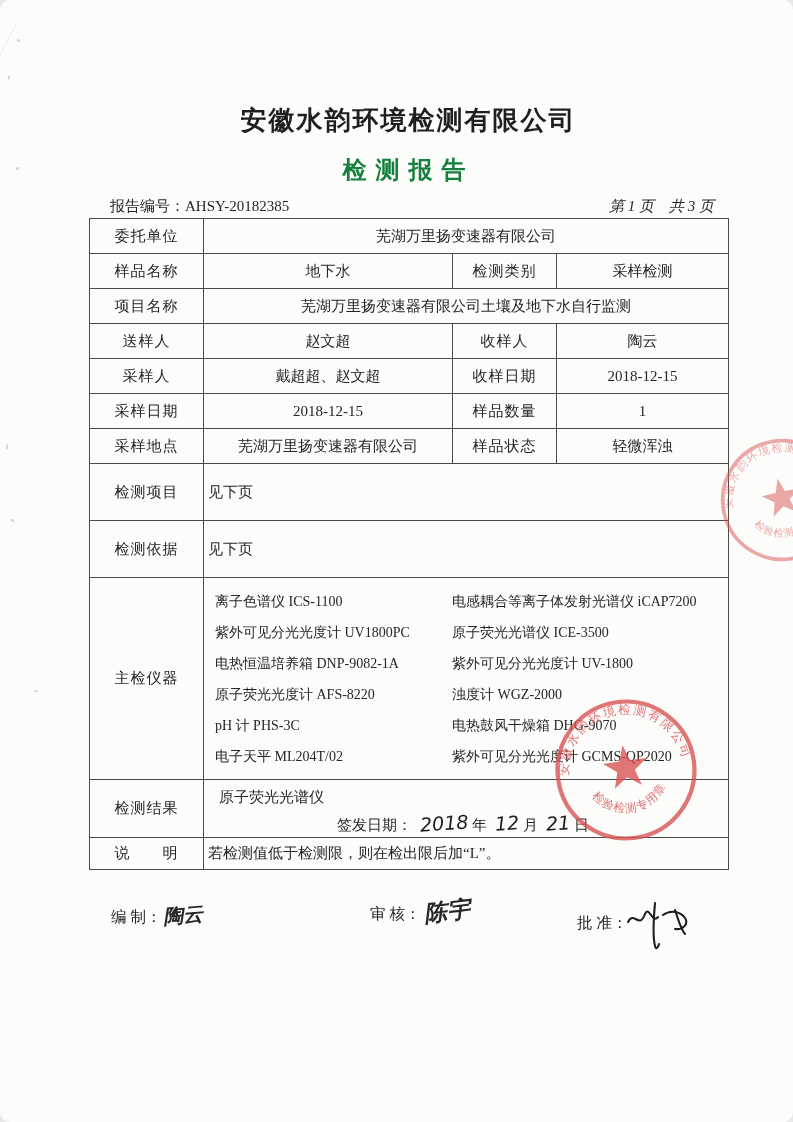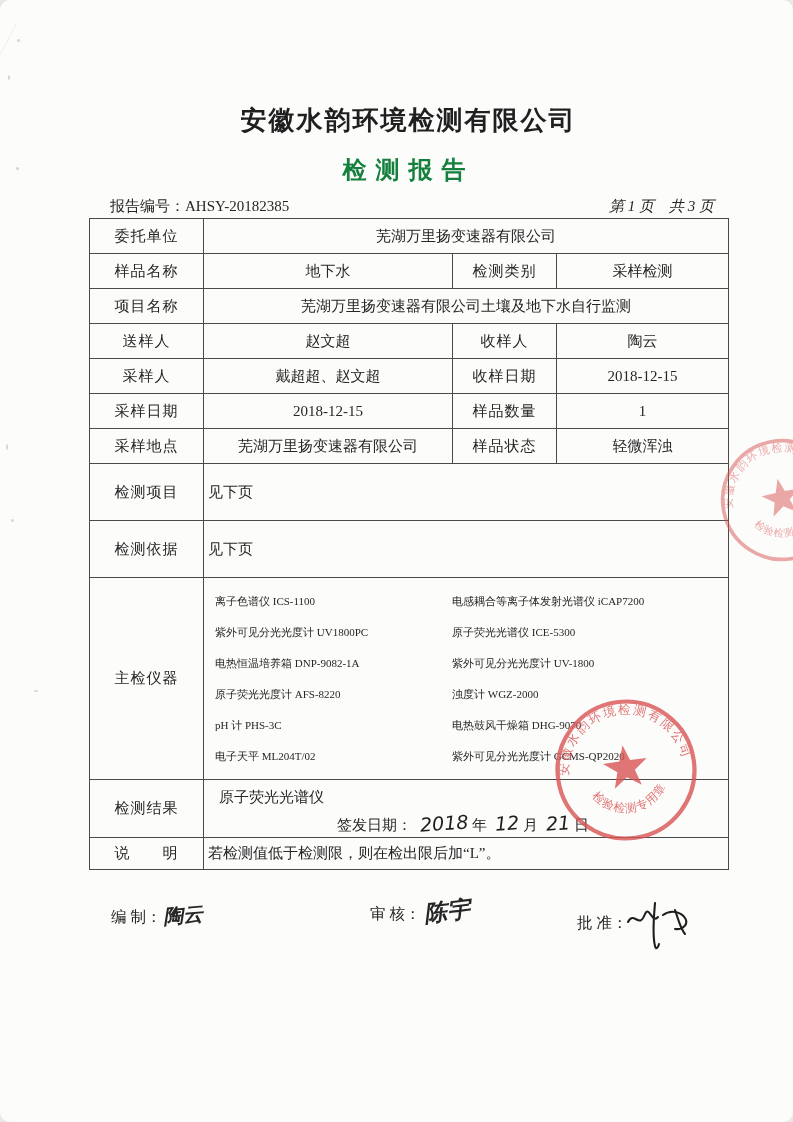--- a/index.html
+++ b/index.html
@@ -45,21 +45,21 @@
   table.report{border:1.5px solid #3a3a3a;}
   td.lab{text-align:center;letter-spacing:1px;}
   td.val{text-align:center;margin-top:31px;}
   td.vleft{text-align:left;padding-left:11px;}
   tr.r35{height:35px;}
   tr.r43{height:57px;}
   tr.rinst{height:202px;}
   tr.rres{height:55px;}
   tr.rnote{height:32px;}
   .inst-wrap{padding:6px 0 6px 7px;}
-  .inst-line{display:flex;line-height:31px;font-size:11px;white-space:nowrap;}
+  .inst-line{display:flex;line-height:31px;font-size:14px;white-space:nowrap;}
   .inst-left{width:237px;flex:0 0 237px;}
   .res-cell{padding:6px 0 2px 11px;}
   .res-line1{line-height:22px;}
   .res-line2{margin-top:4px;padding-left:118px;font-size:15px;}
   .hw{
     font-family:"DejaVu Sans","Liberation Sans",sans-serif;
     font-style:italic;font-weight:500;
     display:inline-block;transform:rotate(-4deg);
     font-size:19px;color:#1c1c1c;
     margin:0 4px;
@@ -164,21 +164,21 @@
       <tr class="rinst">
         <td class="lab">主检仪器</td>
         <td colspan="3">
           <div class="inst-wrap">
             <div class="inst-line">
                   <span class="inst-left">离子色谱仪 ICS-1100</span>
                   <span>电感耦合等离子体发射光谱仪 iCAP7200</span>
                 </div>
             <div class="inst-line">
                   <span class="inst-left">紫外可见分光光度计 UV1800PC</span>
-                  <span>原子荧光光谱仪 ICE-5300</span>
+                  <span>原子荧光光谱仪 ICE-3500</span>
                 </div>
             <div class="inst-line">
                   <span class="inst-left">电热恒温培养箱 DNP-9082-1A</span>
                   <span>紫外可见分光光度计 UV-1800</span>
                 </div>
             <div class="inst-line">
                   <span class="inst-left">原子荧光光度计 AFS-8220</span>
                   <span>浊度计 WGZ-2000</span>
                 </div>
             <div class="inst-line">

